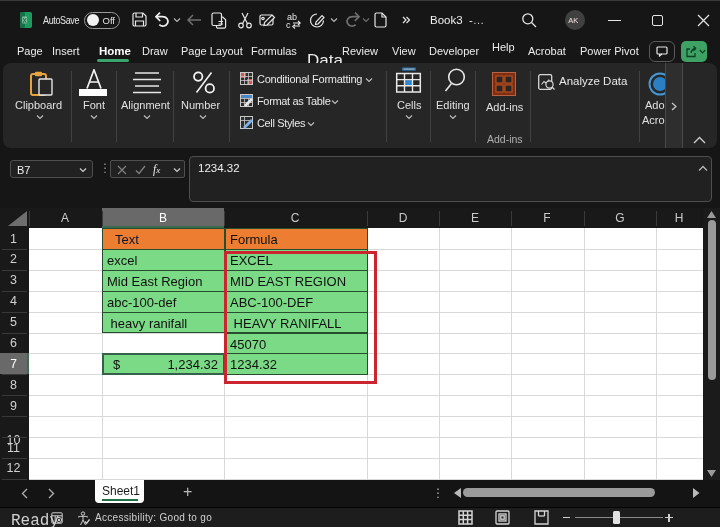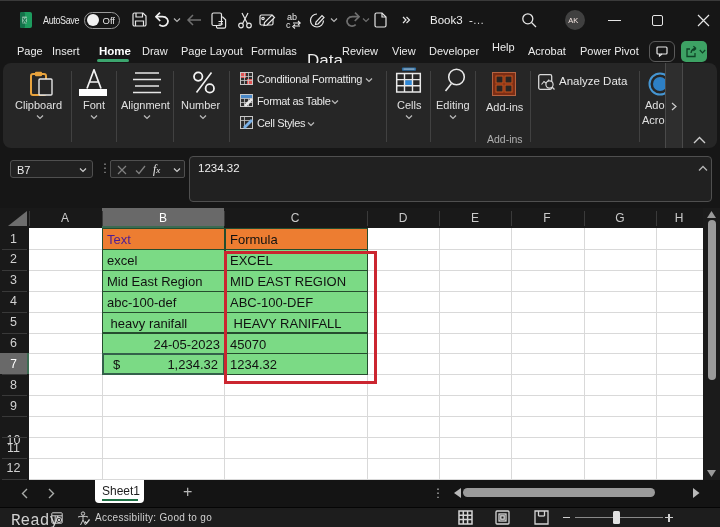--- a/index.html
+++ b/index.html
@@ -384,31 +384,30 @@
   <div class="txt" style="left:0;top:169.8px;width:27px;text-align:center;font-size:12.5px;color:#d2d2d2;">8</div>
   <div class="abs" style="left:2px;top:187.2px;width:25px;height:1px;background:#393939;"></div>
   <div class="txt" style="left:0;top:190.7px;width:27px;text-align:center;font-size:12.5px;color:#d2d2d2;">9</div>
   <div class="abs" style="left:2px;top:208.1px;width:25px;height:1px;background:#393939;"></div>
   <div class="txt" style="left:0;top:225px;width:27px;text-align:center;font-size:12.5px;color:#d2d2d2;">10</div>
   <div class="abs" style="left:2px;top:229.0px;width:25px;height:1px;background:#393939;"></div>
   <div class="txt" style="left:0;top:232.5px;width:27px;text-align:center;font-size:12.5px;color:#d2d2d2;">11</div>
   <div class="abs" style="left:2px;top:249.9px;width:25px;height:1px;background:#393939;"></div>
   <div class="txt" style="left:0;top:253.4px;width:27px;text-align:center;font-size:12.5px;color:#d2d2d2;">12</div>
   <div class="abs" style="left:2px;top:270.8px;width:25px;height:1px;background:#393939;"></div>
-  <div class="abs" style="left:102px;top:20.0px;width:123px;height:21.9px;background:#ED7D31;border:1px solid #254d2e;font-size:13px;color:#4c1d95;line-height:21px;padding-left:4px;">Text</div>
+  <div class="abs" style="left:102px;top:20.0px;width:123px;height:21.9px;background:#ED7D31;border:1px solid #254d2e;font-size:13px;color:#0f172a;line-height:21px;padding-left:12px;">Text</div>
   <div class="abs" style="left:225px;top:20.0px;width:143px;height:21.9px;background:#ED7D31;border:1px solid #254d2e;font-size:13px;color:#111;line-height:21px;padding-left:4px;">Formula</div>
   <div class="abs" style="left:102px;top:40.9px;width:123px;height:21.9px;background:#7bda85;border:1px solid #254d2e;font-size:13px;color:#111;line-height:21px;padding-left:4px;">excel</div>
   <div class="abs" style="left:225px;top:40.9px;width:143px;height:21.9px;background:#7bda85;border:1px solid #254d2e;font-size:13px;color:#111;line-height:21px;padding-left:4px;">EXCEL</div>
   <div class="abs" style="left:102px;top:61.8px;width:123px;height:21.9px;background:#7bda85;border:1px solid #254d2e;font-size:13px;color:#111;line-height:21px;padding-left:4px;">Mid East Region</div>
   <div class="abs" style="left:225px;top:61.8px;width:143px;height:21.9px;background:#7bda85;border:1px solid #254d2e;font-size:13px;color:#111;line-height:21px;padding-left:4px;">MID EAST REGION</div>
   <div class="abs" style="left:102px;top:82.7px;width:123px;height:21.9px;background:#7bda85;border:1px solid #254d2e;font-size:13px;color:#111;line-height:21px;padding-left:4px;">abc-100-def</div>
   <div class="abs" style="left:225px;top:82.7px;width:143px;height:21.9px;background:#7bda85;border:1px solid #254d2e;font-size:13px;color:#111;line-height:21px;padding-left:4px;">ABC-100-DEF</div>
   <div class="abs" style="left:102px;top:103.6px;width:123px;height:21.9px;background:#7bda85;border:1px solid #254d2e;font-size:13px;color:#111;line-height:21px;padding-left:4px;">&nbsp;heavy ranifall</div>
   <div class="abs" style="left:225px;top:103.6px;width:143px;height:21.9px;background:#7bda85;border:1px solid #254d2e;font-size:13px;color:#111;line-height:21px;padding-left:4px;">&nbsp;HEAVY RANIFALL</div>
-  <div class="abs" style="left:102px;top:124.5px;width:123px;height:21.9px;background:#7bda85;border:1px solid #254d2e;font-size:13px;color:#111;line-height:21px;padding-right:4px;text-align:right;">24-05-2023</div>
   <div class="abs" style="left:225px;top:124.5px;width:143px;height:21.9px;background:#7bda85;border:1px solid #254d2e;font-size:13px;color:#111;line-height:21px;padding-left:4px;">45070</div>
   <div class="abs" style="left:225px;top:145.4px;width:143px;height:21.9px;background:#7bda85;border:1px solid #254d2e;font-size:13px;color:#111;line-height:21px;padding-left:4px;">1234.32</div>
   <div class="abs" style="left:102px;top:145.4px;width:123px;height:21.9px;background:#7bda85;border:2px solid #33614a;font-size:13px;color:#111;line-height:19px;">
       <span style="position:absolute;left:9px;">$</span>
       <span style="position:absolute;right:5px;">1,234.32</span>
     </div>
   <div class="abs" style="left:223.5px;top:42.5px;width:153px;height:133px;border:3.5px solid #cb2630;"></div>
   <div class="abs" style="left:703px;top:0;width:17px;height:272px;background:#1b1b1b;"></div>
   <svg class="abs" style="left:707px;top:3px;" width="9" height="7" viewBox="0 0 9 7" fill="#9a9a9a">
       <path d="M4.5 0 L9 7 L0 7 Z"></path>

